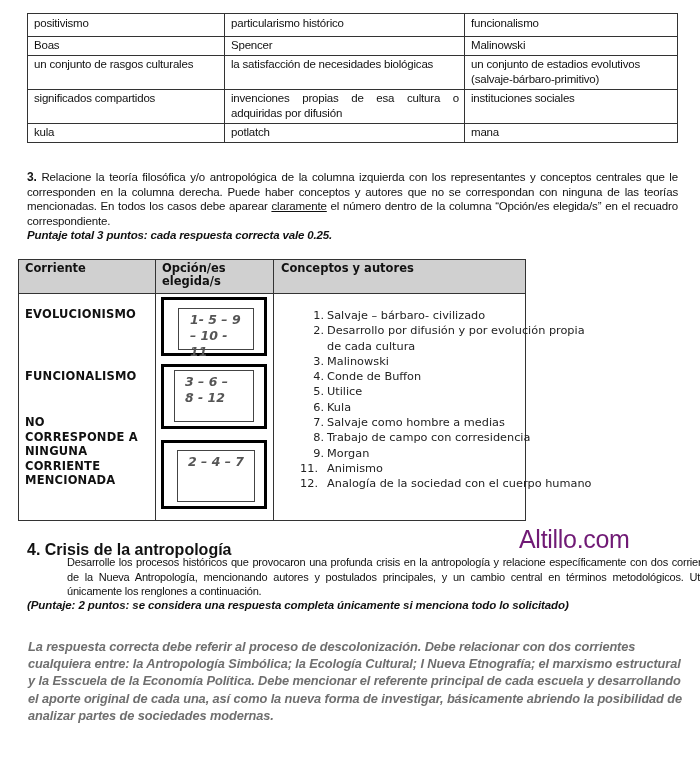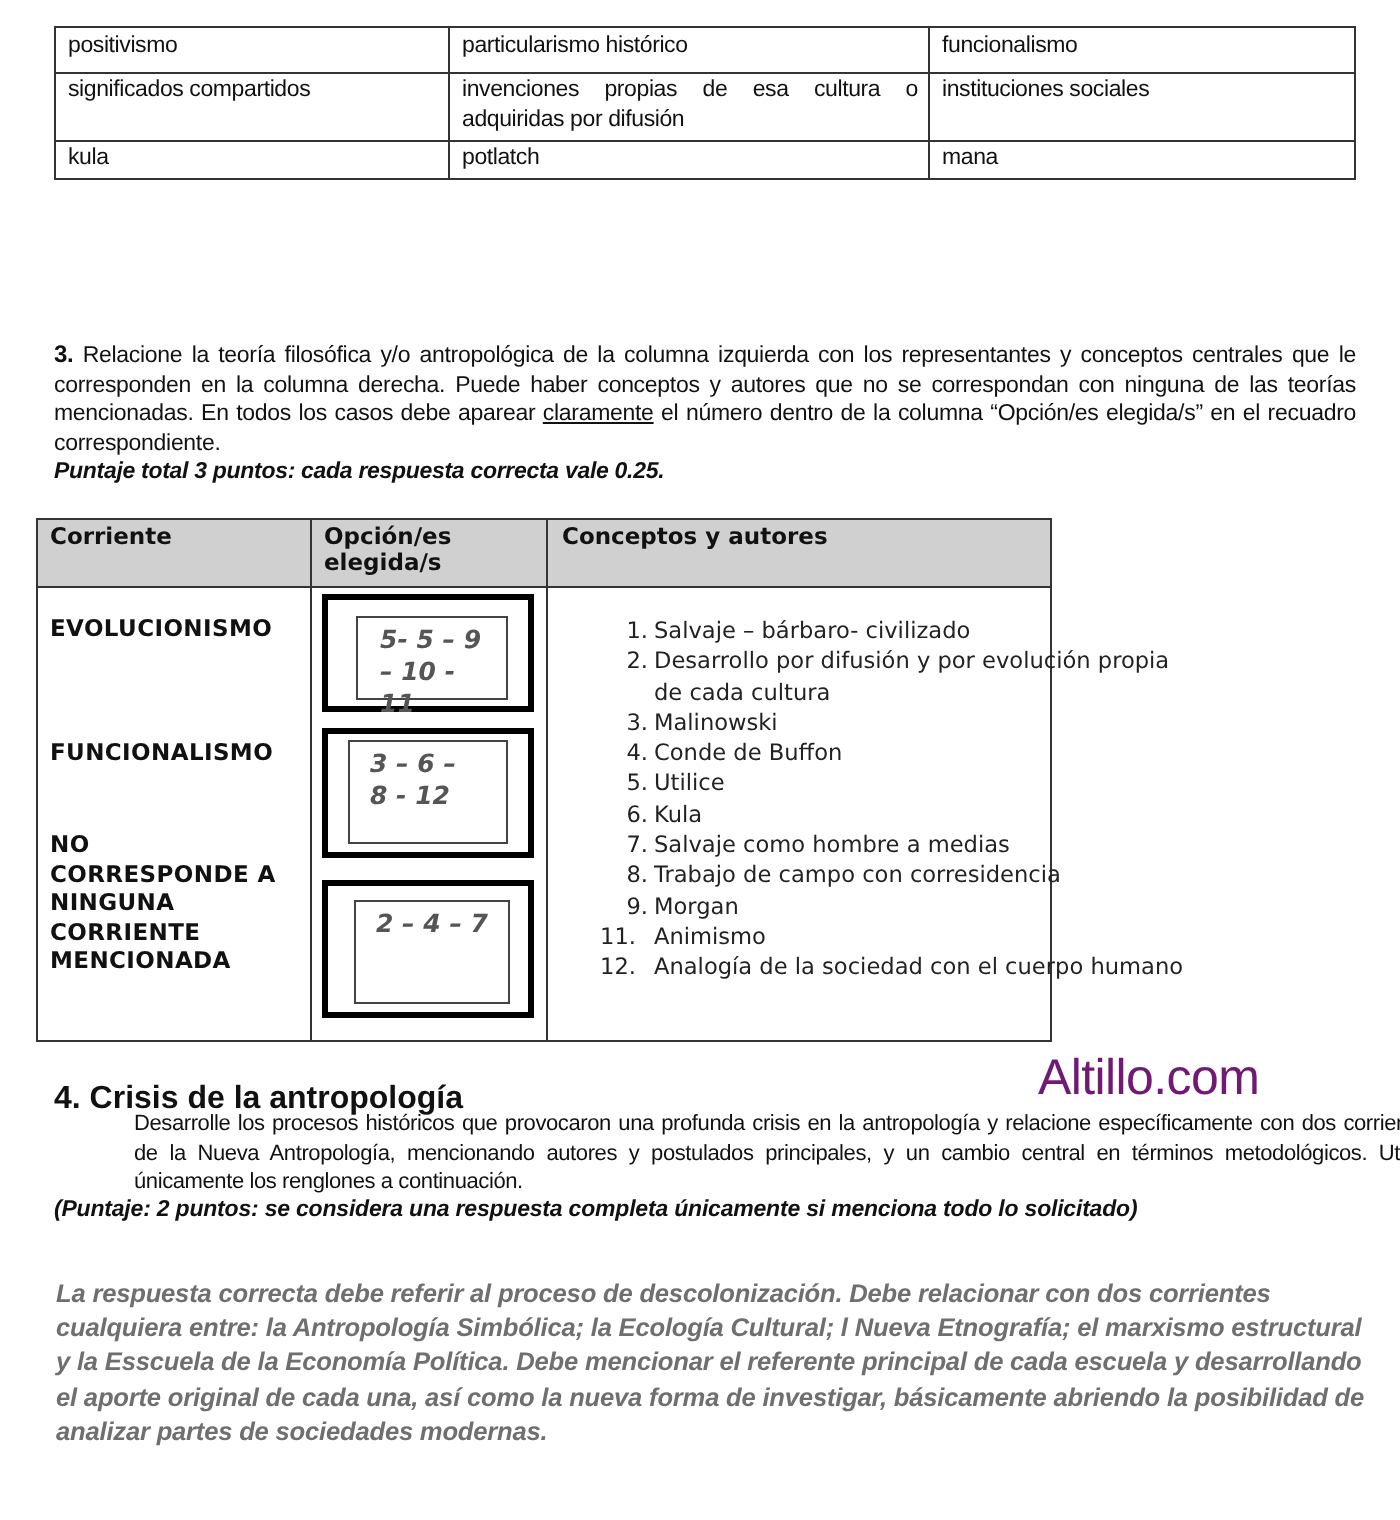--- a/index.html
+++ b/index.html
@@ -47,20 +47,30 @@
 </head>
 <body>
 
 <table id="t1">
   <tbody>
       <tr class="r0">
     <td class="c0">positivismo</td>
     <td class="c1">particularismo histórico</td>
     <td>funcionalismo</td>
   </tr>
+  <tr class="r1">
+    <td class="c0">Boas</td>
+    <td class="c1">Spencer</td>
+    <td>Malinowski</td>
+  </tr>
+  <tr class="r2">
+    <td class="c0">un conjunto de rasgos culturales</td>
+    <td class="c1">la satisfacción de necesidades biológicas</td>
+    <td>un conjunto de estadios evolutivos (salvaje-bárbaro-primitivo)</td>
+  </tr>
   <tr class="r3">
     <td class="c0">significados compartidos</td>
     <td class="c1">invenciones propias de esa cultura o adquiridas por difusión</td>
     <td>instituciones sociales</td>
   </tr>
   <tr class="r4">
     <td class="c0">kula</td>
     <td class="c1">potlatch</td>
     <td>mana</td>
   </tr>
@@ -86,21 +96,21 @@
   <div class="cur" style="top:155px;">
     <div>NO</div>
     <div>CORRESPONDE A</div>
     <div>NINGUNA</div>
     <div>CORRIENTE</div>
     <div>MENCIONADA</div>
   </div>
 
   <div class="ansbox" style="left:142px; top:37px; width:106px; height:59px;">
     <div class="ansinner" style="left:14px; top:8px; width:76px; height:42px; padding-left:11px;">
-      <div>5- 5 – 9</div>
+      <div>1- 5 – 9</div>
       <div>– 10 - 11</div>
     </div>
   </div>
   <div class="ansbox" style="left:142px; top:104px; width:106px; height:65px;">
     <div class="ansinner" style="left:10px; top:3px; width:80px; height:52px;">
       <div>3 – 6 –</div>
       <div>8 - 12</div>
     </div>
   </div>
   <div class="ansbox" style="left:142px; top:180px; width:106px; height:69px;padding-left:48px;">

